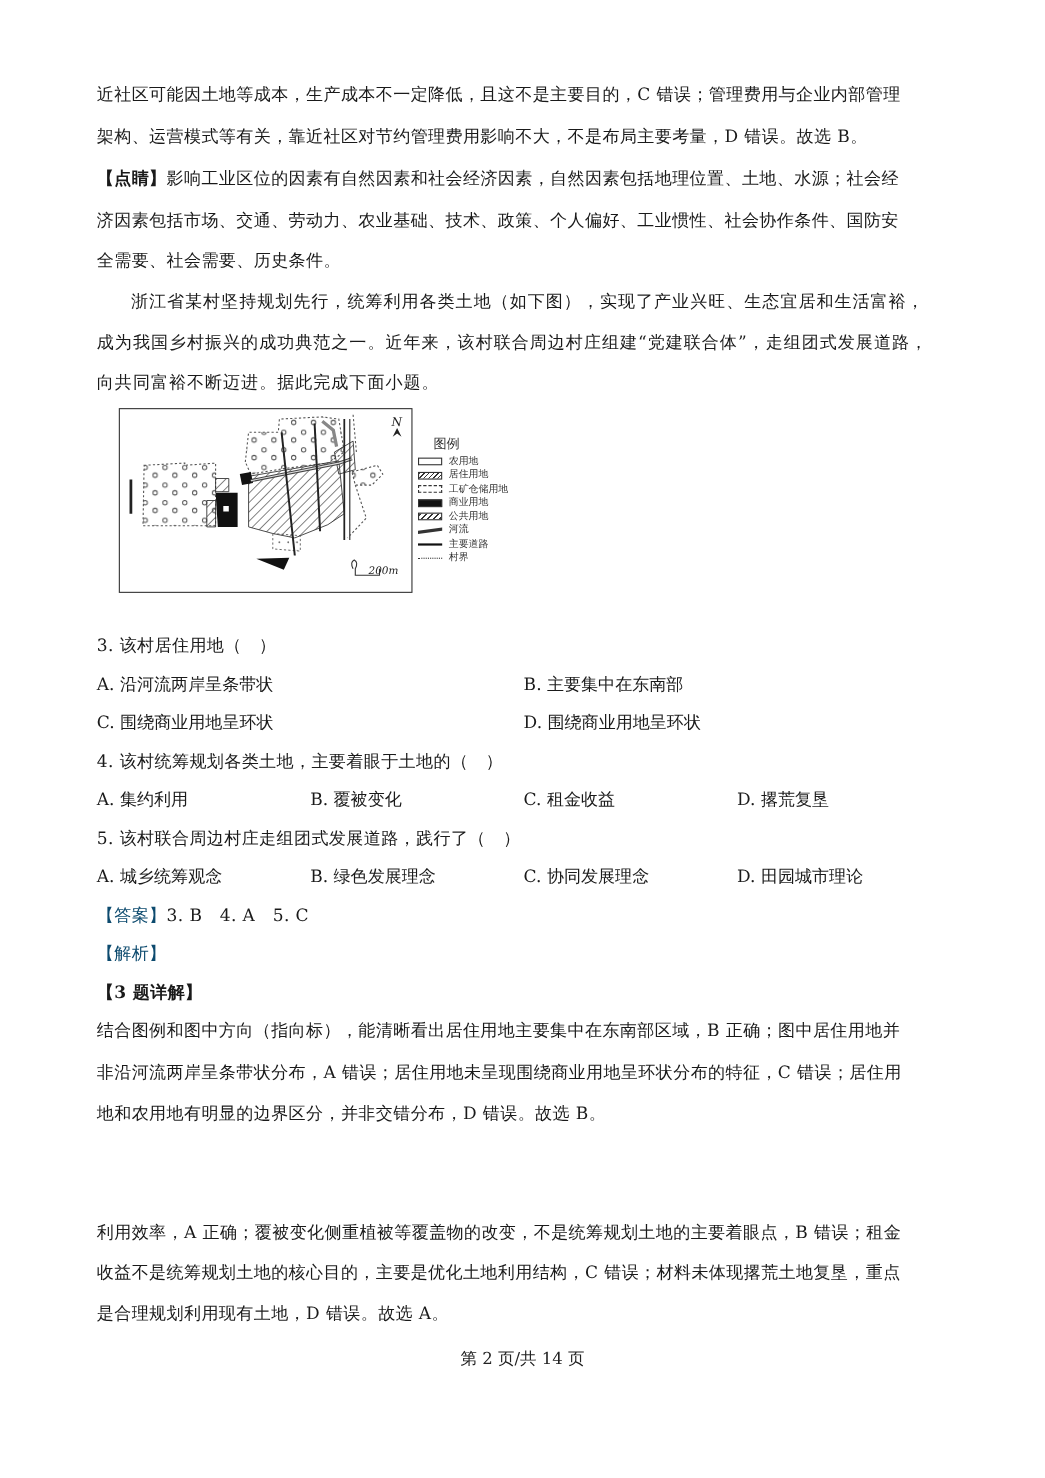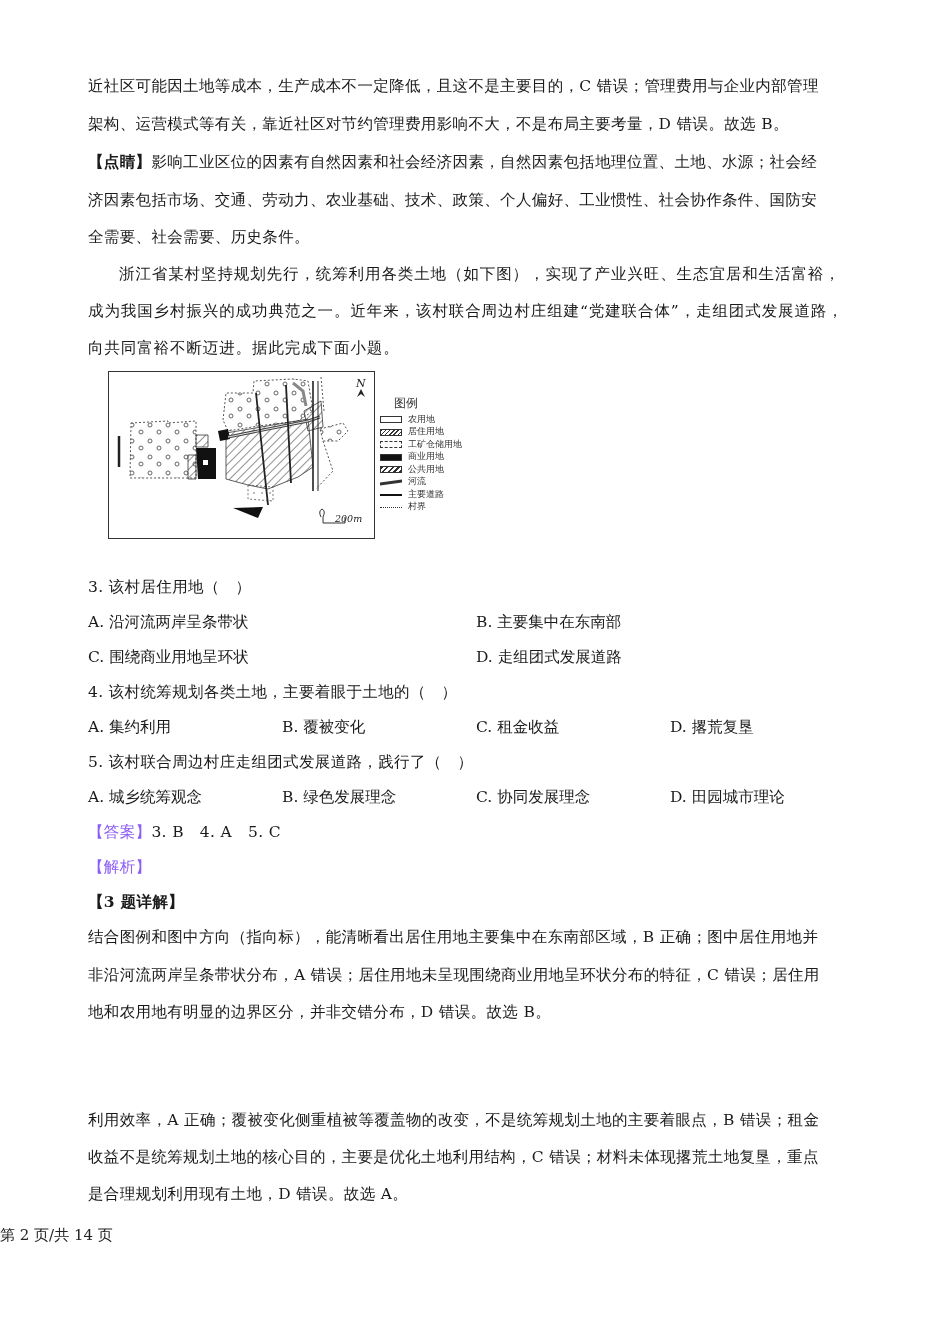--- a/index.html
+++ b/index.html
@@ -9,30 +9,30 @@
     color: #1a1a1a;
   }
   .page { position: absolute; left: 0; top: 0; width: 950px; height: 1344px; }
   .line {
     position: absolute; left: 88px; width: 790px;
     font-size: 15.5px; line-height: 20px; white-space: nowrap;
     letter-spacing: 0.35px;
   }
   .indent { left: 119px; }
   .bold { font-weight: bold; }
-  .blue { color: #8b5cf6; }
+  .blue { color: #0c4a6e; }
   .opt { position: absolute; font-size: 15.5px; line-height: 20px; white-space: nowrap; }
   .map-box { position: absolute; left: 108px; top: 371px; width: 267px; height: 168px;
              border: 1.5px solid #333; box-sizing: border-box; background: #fff; }
   .map-svg { position: absolute; left: 108px; top: 371px; }
   .legend { position: absolute; left: 380px; top: 397px; font-size: 9px; line-height: 12.5px; color: #333; font-family: "DejaVu Sans", sans-serif; }
   .legend-title { font-size: 12px; margin-bottom: 4px; margin-left: 14px; }
   .legend-row { display: flex; align-items: center; height: 12.5px; font-family: Liberation Mono, monospace; }
   .legend-sw { width: 22px; height: 7px; border: 1px solid #333; margin-right: 6px; box-sizing: border-box; position: relative; }
-  .footer { position: absolute; top: 1226px; left: 0; width: 950px; font-size: 15px; color: #222; }
+  .footer { position: absolute; top: 1226px; left: 0; width: 950px; text-align: center; font-size: 15px; color: #222; }
 </style>
 </head>
 <body>
 
 <div class="page">
 
   <div class="line" style="top:76px">近社区可能因土地等成本，生产成本不一定降低，且这不是主要目的，C 错误；管理费用与企业内部管理</div>
   <div class="line" style="top:114px">架构、运营模式等有关，靠近社区对节约管理费用影响不大，不是布局主要考量，D 错误。故选 B。</div>
 
   <div class="line" style="top:152px"><span class="bold">【点睛】</span><span>影响工业区位的因素有自然因素和社会经济因素，自然因素包括地理位置、土地、水源；社会经</span></div>
@@ -129,21 +129,21 @@
     <div class="legend-row">
         <span class="legend-sw" style="border:none;height:0;border-top:1.5px dotted #333;"></span>
         <span>村界</span>
       </div>
   </div>
 
   <div class="line" style="top:577px">3. 该村居住用地（　）</div>
   <div class="opt" style="left:88px; top:612px">A. 沿河流两岸呈条带状</div>
   <div class="opt" style="left:476px; top:612px">B. 主要集中在东南部</div>
   <div class="opt" style="left:88px; top:647px">C. 围绕商业用地呈环状</div>
-  <div class="opt" style="left:476px; top:647px">D. 走组团式发展道路</div>
+  <div class="opt" style="left:476px; top:647px">D. 围绕商业用地呈环状</div>
 
   <div class="line" style="top:682px">4. 该村统筹规划各类土地，主要着眼于土地的（　）</div>
   <div class="opt" style="left:88px; top:717px">A. 集约利用</div>
   <div class="opt" style="left:282px; top:717px">B. 覆被变化</div>
   <div class="opt" style="left:476px; top:717px">C. 租金收益</div>
   <div class="opt" style="left:670px; top:717px">D. 撂荒复垦</div>
 
   <div class="line" style="top:752px">5. 该村联合周边村庄走组团式发展道路，践行了（　）</div>
   <div class="opt" style="left:88px; top:787px">A. 城乡统筹观念</div>
   <div class="opt" style="left:282px; top:787px">B. 绿色发展理念</div>

